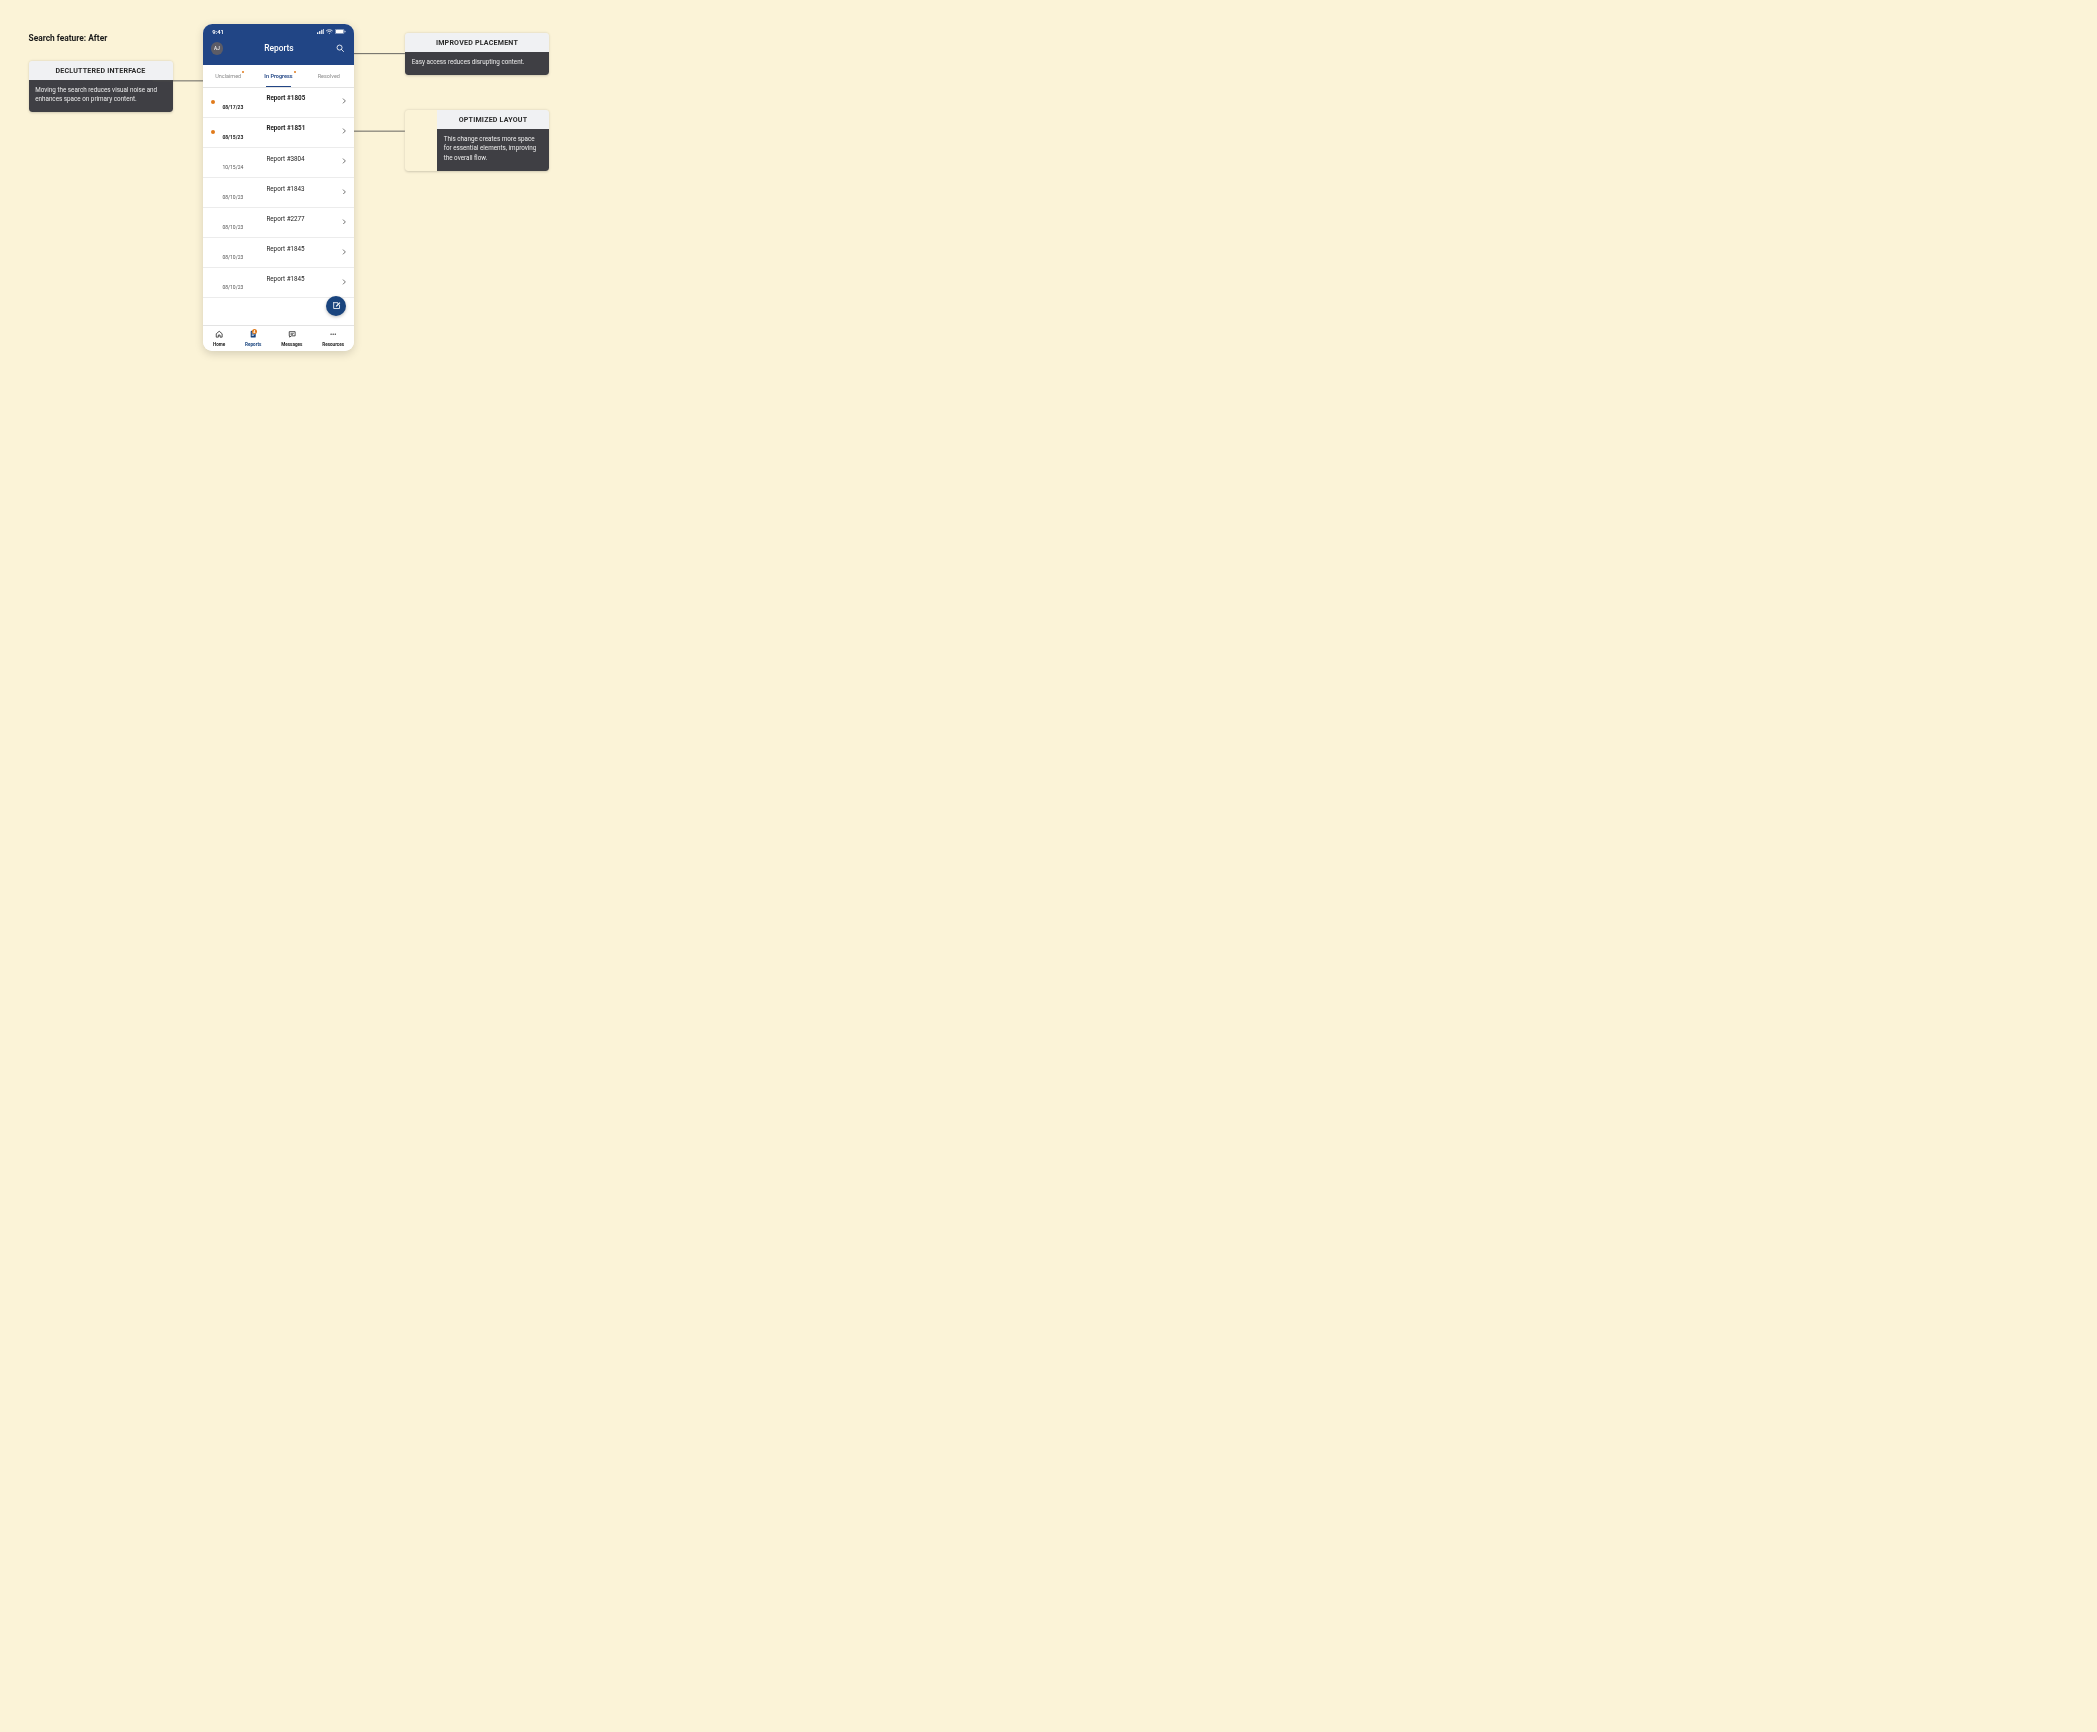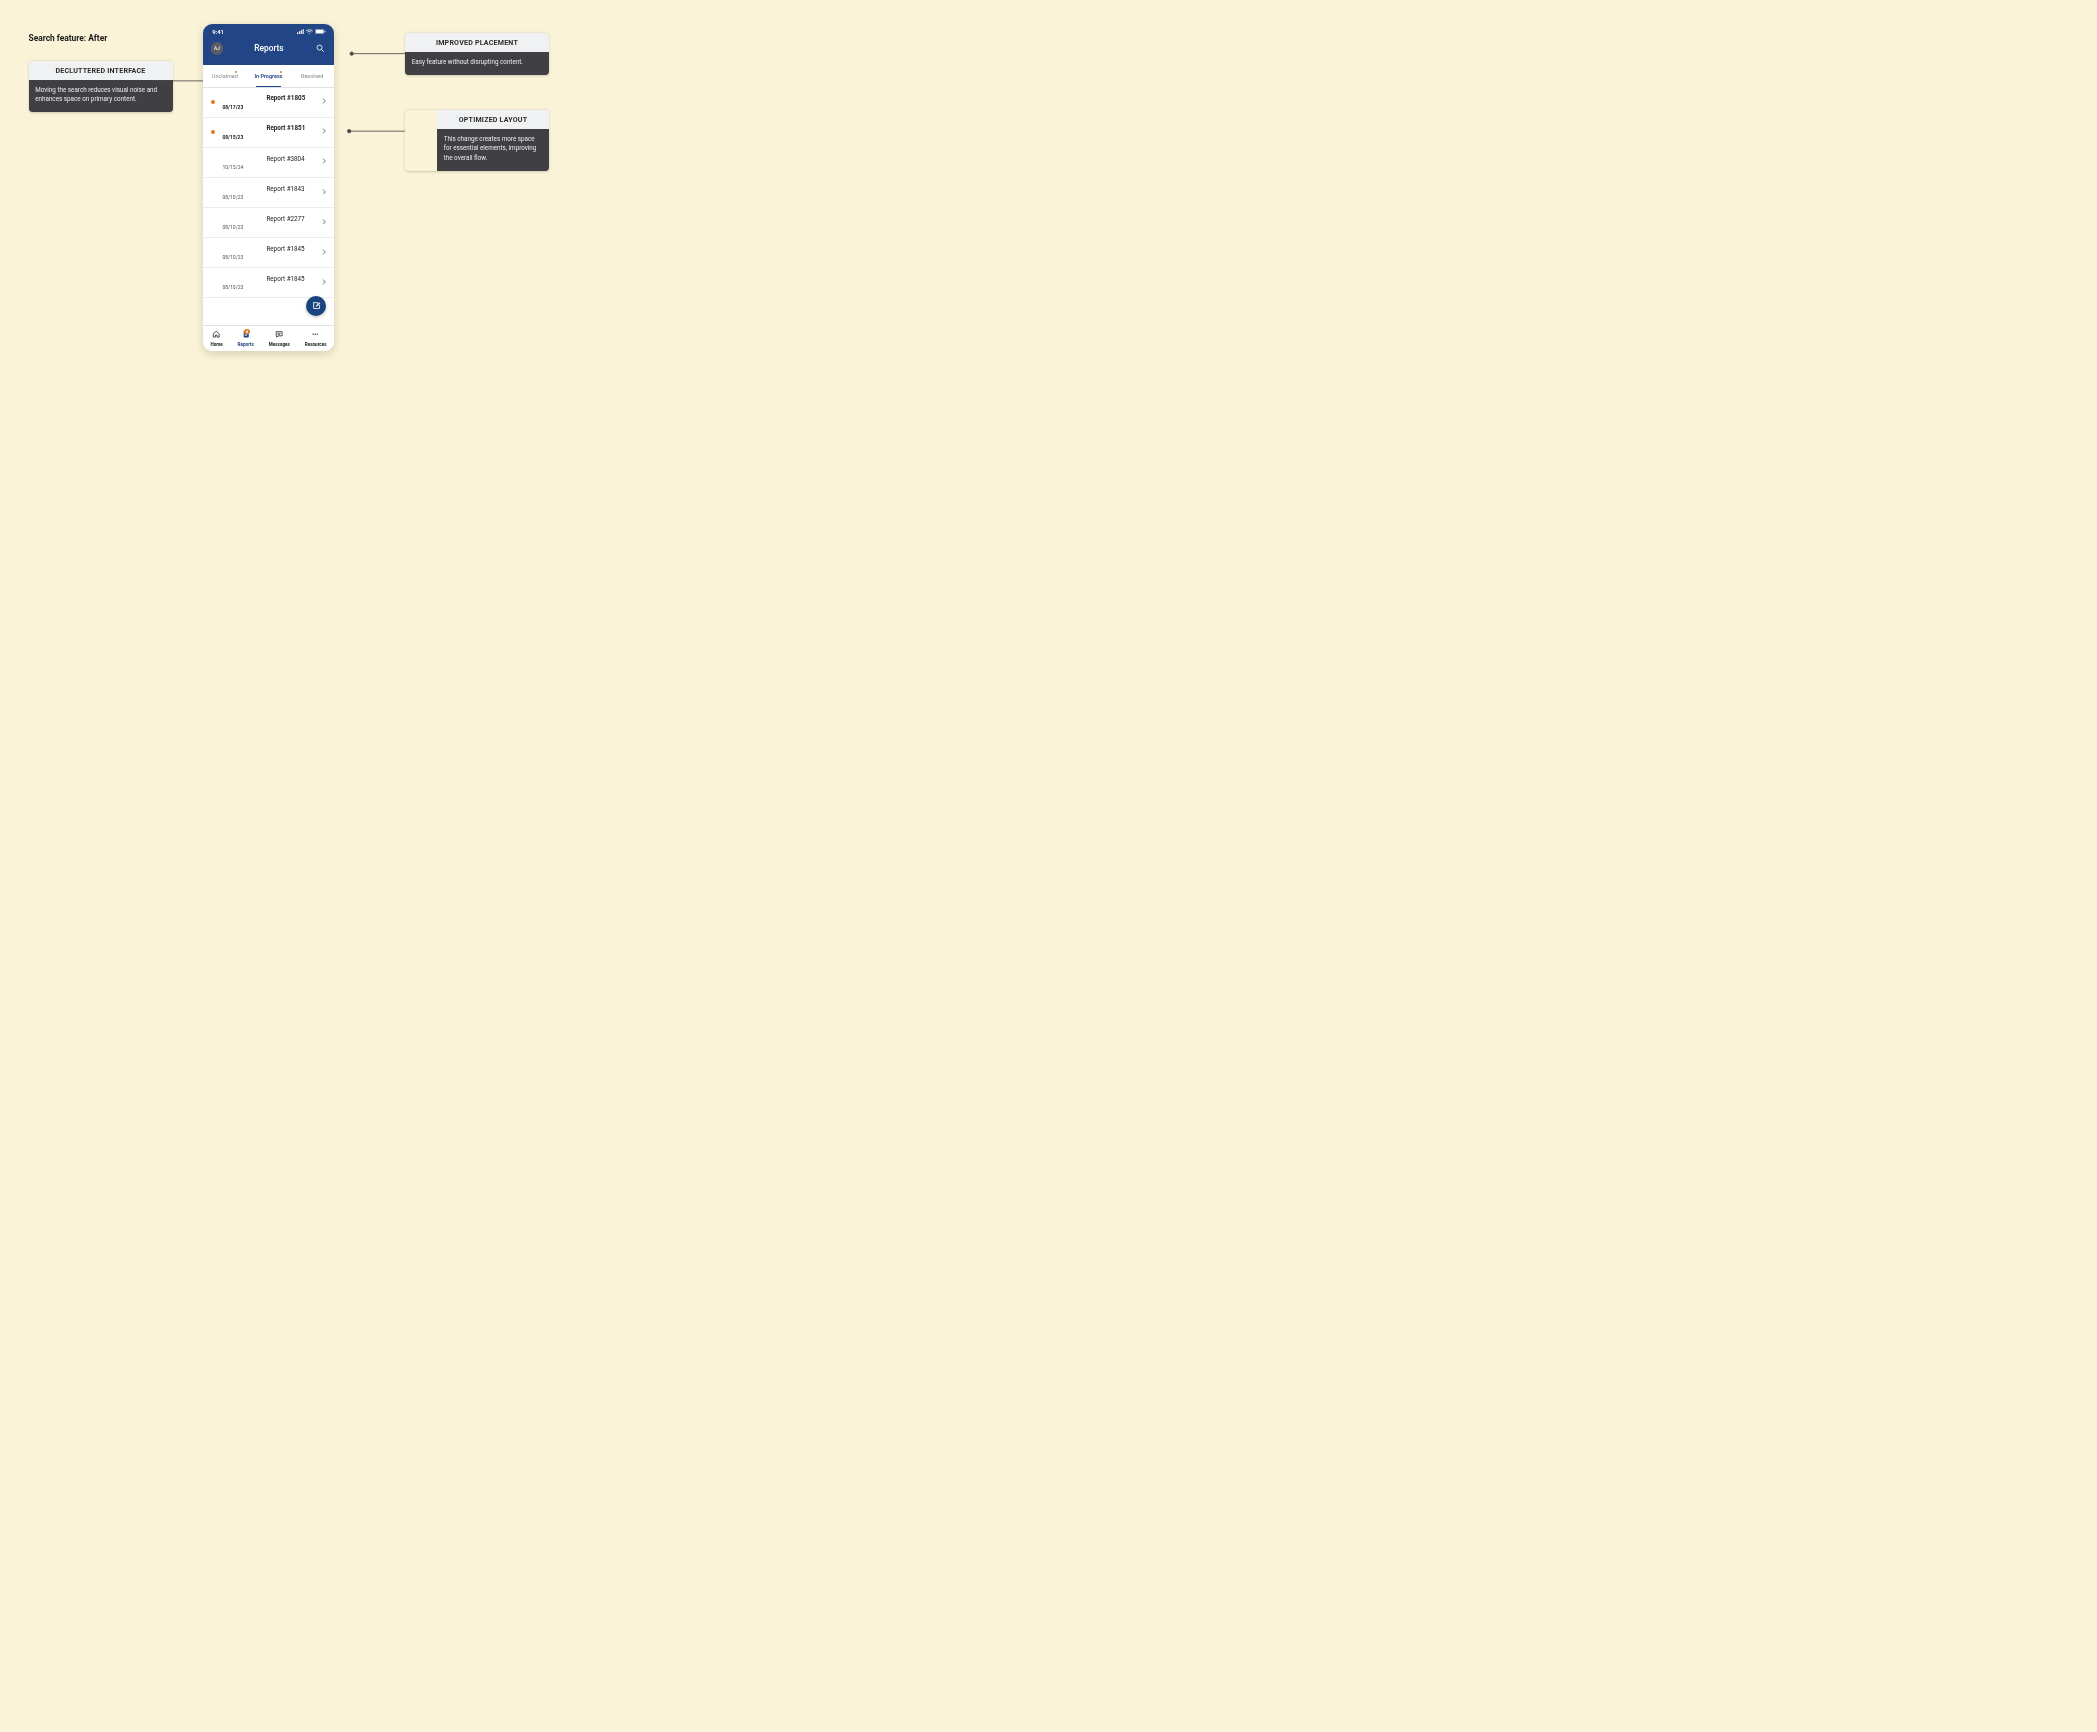--- a/index.html
+++ b/index.html
@@ -52,21 +52,21 @@
       left: 0; top: 0;
       width: 558px; height: 375px;
       pointer-events: none;
     }
 
     
     .phone {
       position: absolute;
       left: 203px;
       top: 24px;
-      width: 131px;
+      width: 151px;
       height: 327px;
       background: #fff;
       border-radius: 9.2px;
       overflow: hidden;
       box-shadow: 0 2.5px 8.4px rgba(0,0,0,.15);
     }
 
     .phone-header {
       background: #214585;
       color: #fff;
@@ -227,21 +227,21 @@
 
 <div class="page-title">Search feature: After</div>
 
 <div class="callout" style="left:28.5px; top:61px;">
   <div class="head">DECLUTTERED INTERFACE</div>
   <div class="body">Moving the search reduces visual noise and enhances space on primary content.</div>
 </div>
 
 <div class="callout" style="left:405px; top:33px;">
   <div class="head" style="text-align:center;">IMPROVED PLACEMENT</div>
-  <div class="body">Easy feature without disrupting content.</div>
+  <div class="body">Easy access reduces disrupting content.</div>
 </div>
 
 <div class="callout" style="left:405px; top:110px;padding-left:32px;">
   <div class="head" style="text-align:center;">OPTIMIZED LAYOUT</div>
   <div class="body">This change creates more space for essential elements, improving the overall flow.</div>
 </div>
 
 <svg class="connectors" viewBox="0 0 1329 895" width="558" height="375">
   <g stroke="#4a4a4a" stroke-width="2" fill="#4a4a4a">
     <line x1="363" y1="193" x2="490" y2="193"></line>

